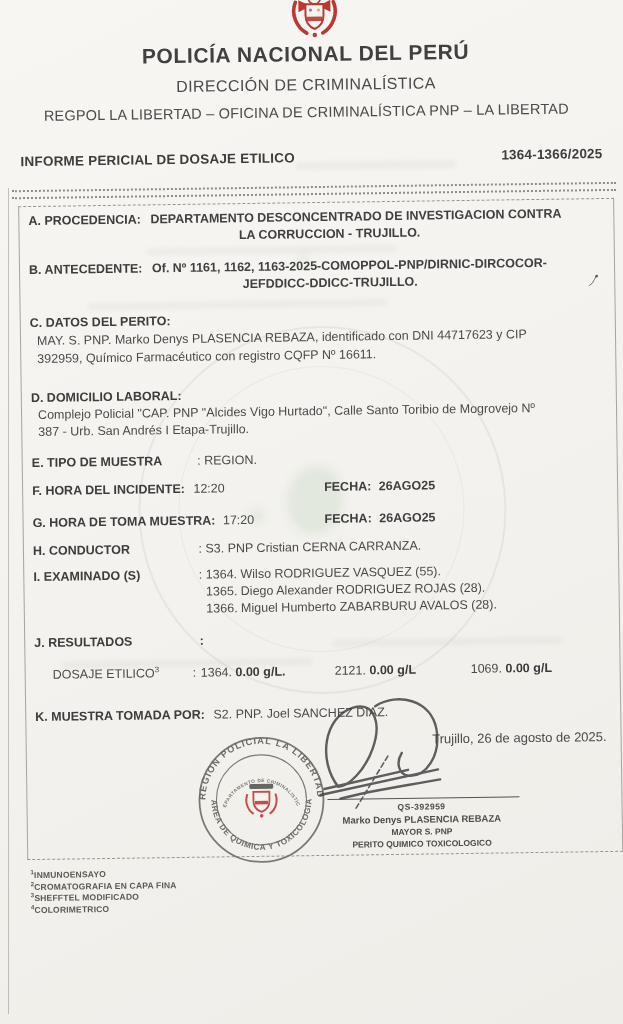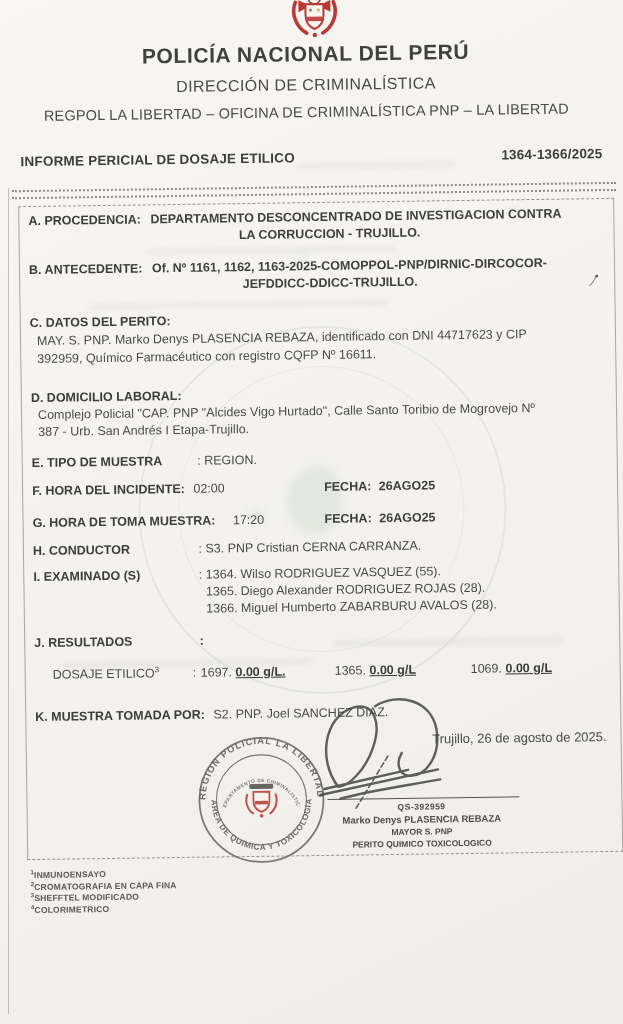--- a/index.html
+++ b/index.html
@@ -38,21 +38,21 @@
   .lbl{font-weight:700;color:#3c3c3c;}
   .bold-val{font-weight:700;color:#3f3f3f;}
   .centered{text-align:center;font-weight:700;color:#3f3f3f;}
   .col-lbl{display:inline-block;width:162px;font-weight:700;color:#3c3c3c;vertical-align:top;}
   .fecha{position:absolute;left:292px;top:0;}
   .entries{display:inline-block;vertical-align:top;}
   .entry{line-height:17px;}
   .entry.indent{padding-left:7px;}
   .dosaje-row{left:27px;}
   .res{position:absolute;top:0;white-space:nowrap;}
-  .res .val{font-weight:700;color:#3a3a3a;text-decoration:underline;}
+  .res .val{font-weight:700;color:#3a3a3a;}
   sup{font-size:8px;vertical-align:super;line-height:0;}
 
   
   .date-line{position:absolute;top:530px;right:14px;font-size:13px;color:#4a4a4a;}
   .stamp{position:absolute;left:168px;top:530px;width:132px;height:132px;opacity:.88;}
   .sig-svg{position:absolute;left:283px;top:496px;width:162px;height:120px;}
   .sig-line{position:absolute;left:300px;top:596px;width:192px;border-top:1.5px solid #55534f;}
   .sig-block{position:absolute;left:283px;top:599px;width:222px;text-align:center;
     color:#4e4c48;font-weight:700;}
   .sig-code{font-size:8.5px;letter-spacing:.5px;line-height:12px;}
@@ -152,30 +152,30 @@
       <div class="row" style="top:200px;left:16px">Complejo Policial "CAP. PNP "Alcides Vigo Hurtado", Calle Santo Toribio de Mogrovejo Nº</div>
       <div class="row" style="top:217px;left:16px">387 - Urb. San Andrés I Etapa-Trujillo.</div>
 
       <div class="row" style="top:248px">
         <span class="col-lbl">E. TIPO DE MUESTRA</span>
         <span>: REGION.</span>
       </div>
 
       <div class="row" style="top:276px">
         <span class="lbl">F. HORA DEL INCIDENTE:</span>
-        <span style="margin-left:5px">02:00</span>
+        <span style="margin-left:5px">12:20</span>
         <span class="fecha">
           <span class="lbl">FECHA:</span>
           <span class="bold-val" style="margin-left:4px">26AGO25</span>
         </span>
       </div>
 
       <div class="row" style="top:308px">
         <span class="lbl">G. HORA DE TOMA MUESTRA:</span>
-        <span style="margin-left:14px">17:20</span>
+        <span style="margin-left:4px">17:20</span>
         <span class="fecha">
           <span class="lbl">FECHA:</span>
           <span class="bold-val" style="margin-left:4px">26AGO25</span>
         </span>
       </div>
 
       <div class="row" style="top:336px">
         <span class="col-lbl">H. CONDUCTOR</span>
         <span>: S3. PNP Cristian CERNA CARRANZA.</span>
       </div>
@@ -191,25 +191,25 @@
 
       <div class="row" style="top:428px">
         <span class="col-lbl">J. RESULTADOS</span>
         <span class="lbl">:</span>
       </div>
 
       <div class="row dosaje-row" style="top:460px">
         <span><span>DOSAJE ETILICO</span><sup>3</sup></span>
         <span class="res" style="left:140px">:</span>
         <span class="res" style="left:148px">
-          <span>1697.</span>
+          <span>1364.</span>
           <span class="val">0.00 g/L.</span>
         </span>
         <span class="res" style="left:282px">
-          <span>1365.</span>
+          <span>2121.</span>
           <span class="val">0.00 g/L</span>
         </span>
         <span class="res" style="left:418px">
           <span>1069.</span>
           <span class="val">0.00 g/L</span>
         </span>
       </div>
 
       <div class="row" style="top:502px">
         <span class="lbl">K. MUESTRA TOMADA POR:</span>

